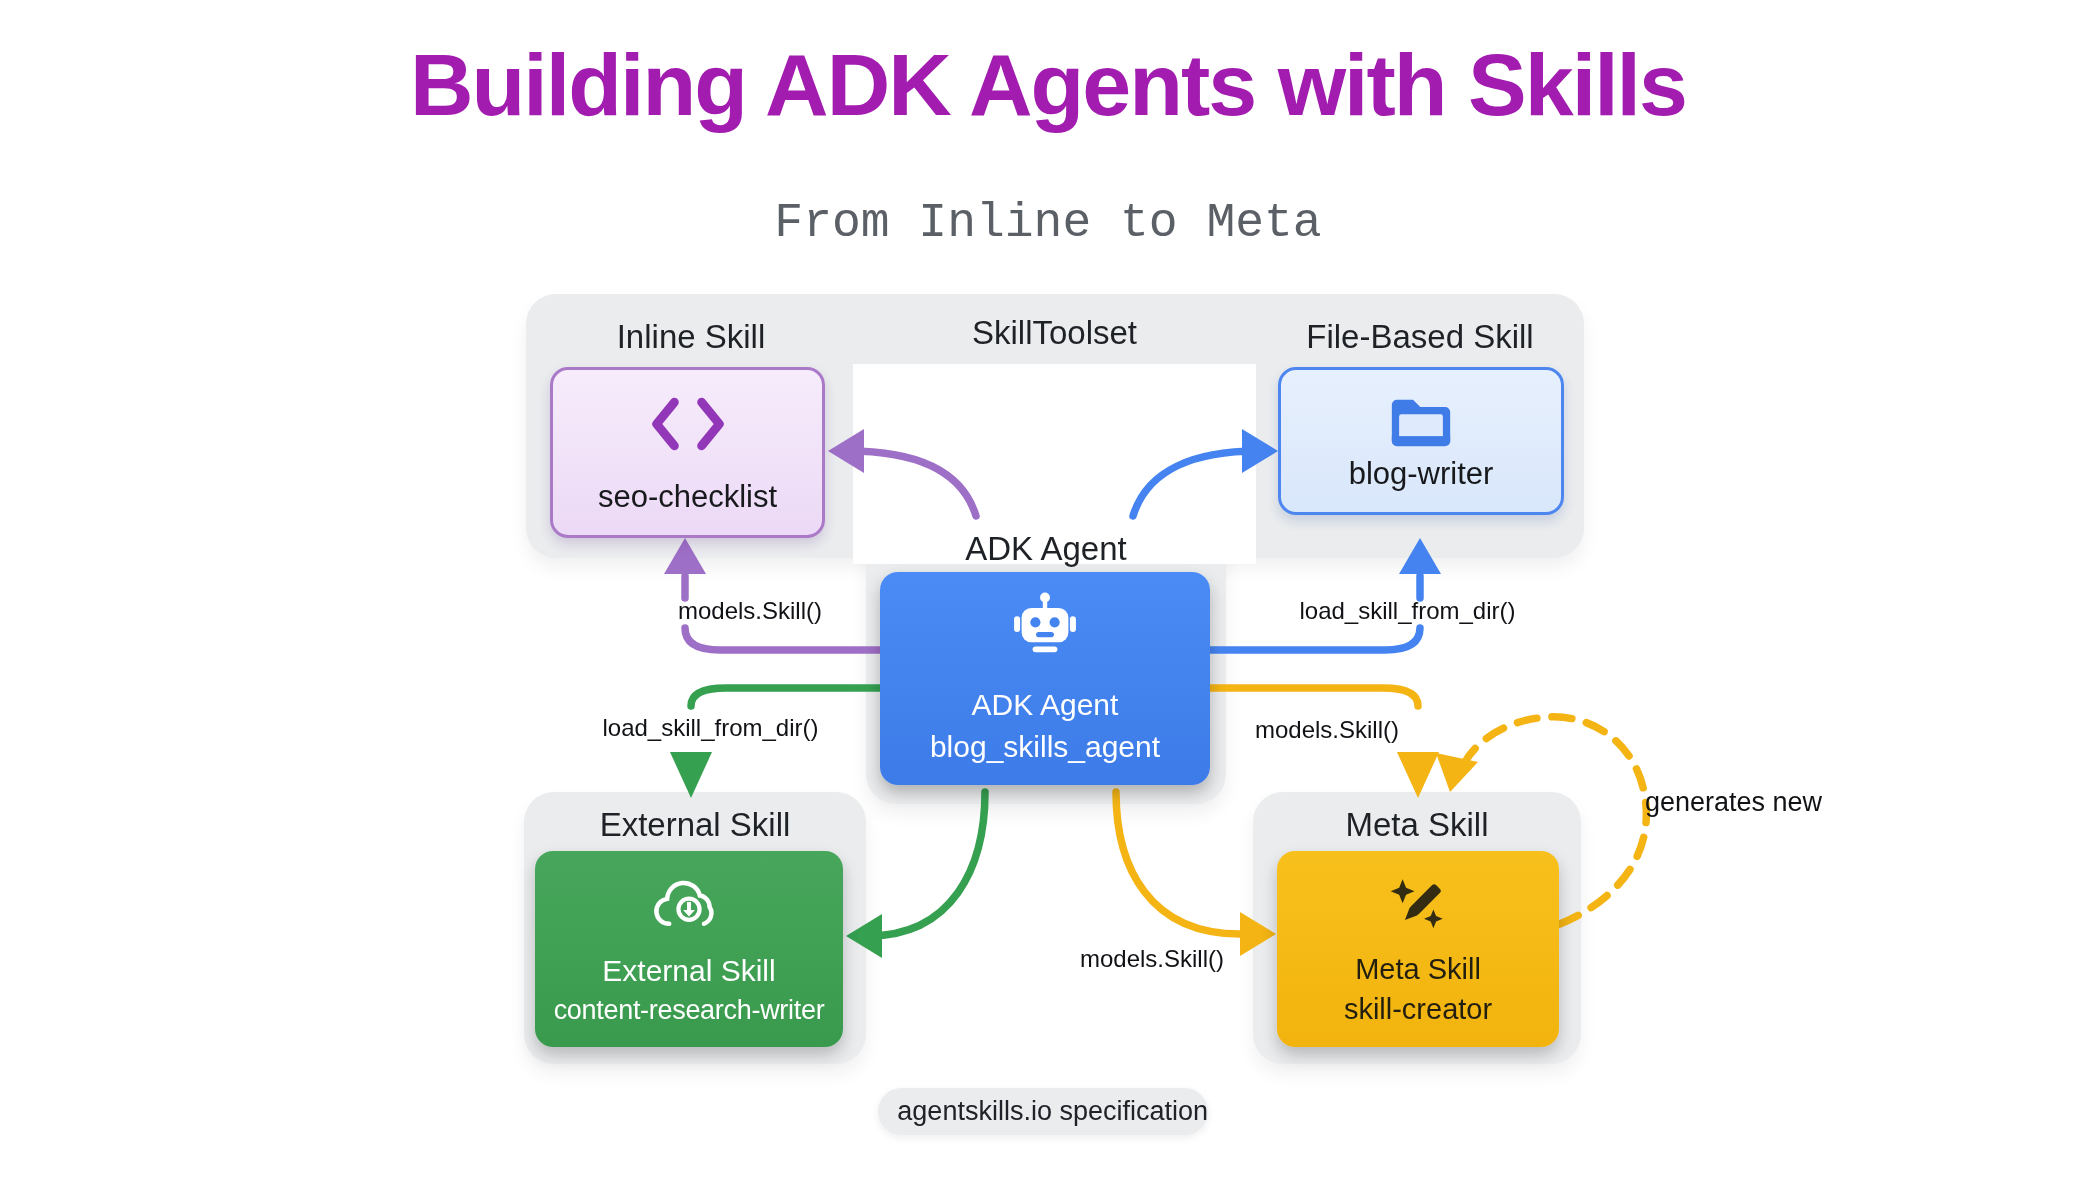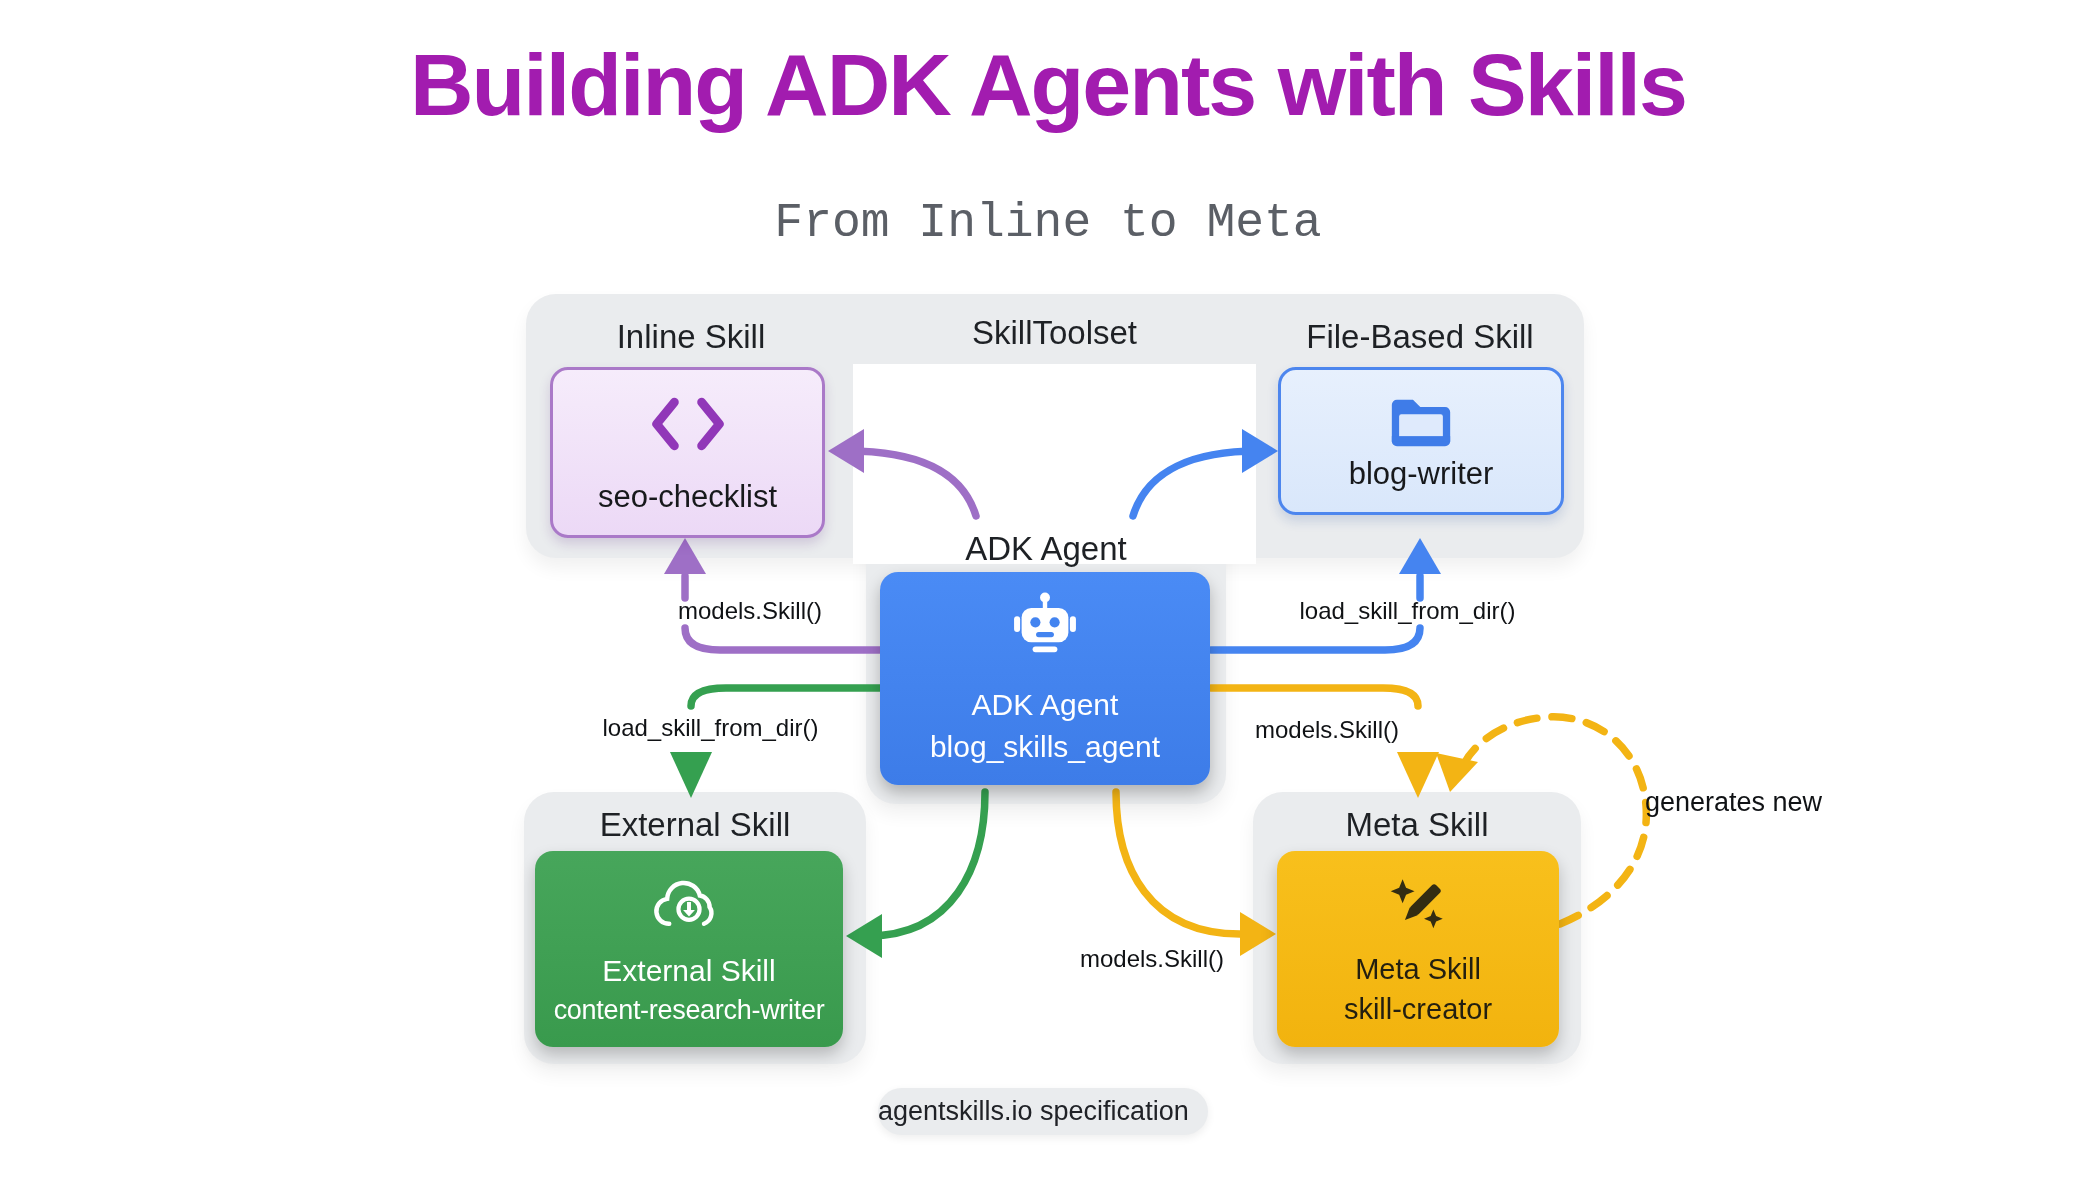--- a/index.html
+++ b/index.html
@@ -63,21 +63,21 @@
   
   .edge-label{
     z-index:5;font-size:24px;color:#101215;text-align:center;white-space:nowrap;
   }
   .note{
     z-index:5;font-size:27px;color:#101215;line-height:1.32;text-align:left;
   }
   
   .pill{
     z-index:5;background:#eaecee;border-radius:26px;
-    display:flex;align-items:center;justify-content:flex-start;
+    display:flex;align-items:center;justify-content:flex-end;
     font-size:27px;color:#202227;box-shadow:0 3px 8px rgba(0,0,0,0.07);
   }
 </style>
 </head>
 <body>
 
 <div class="stage">
 
   <div class="abs title">Building ADK Agents with Skills</div>
   <div class="abs subtitle">From Inline to Meta</div>

